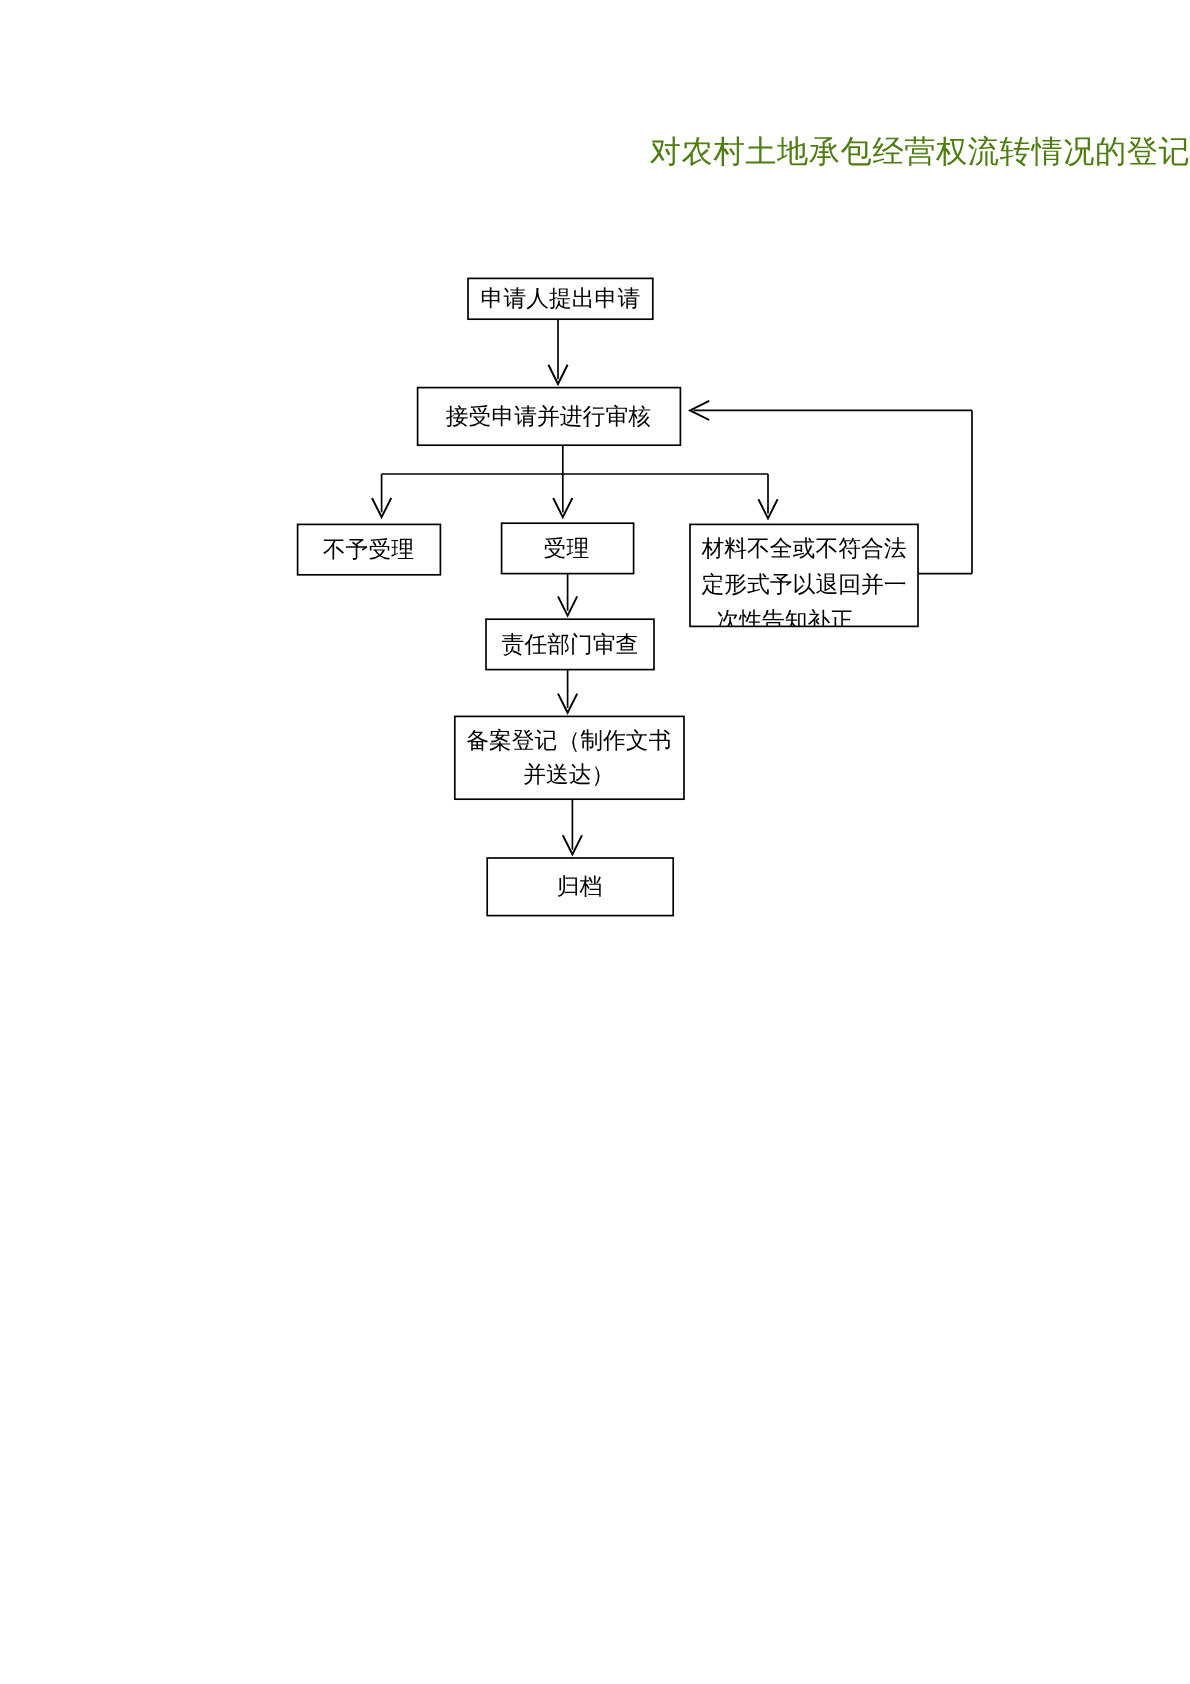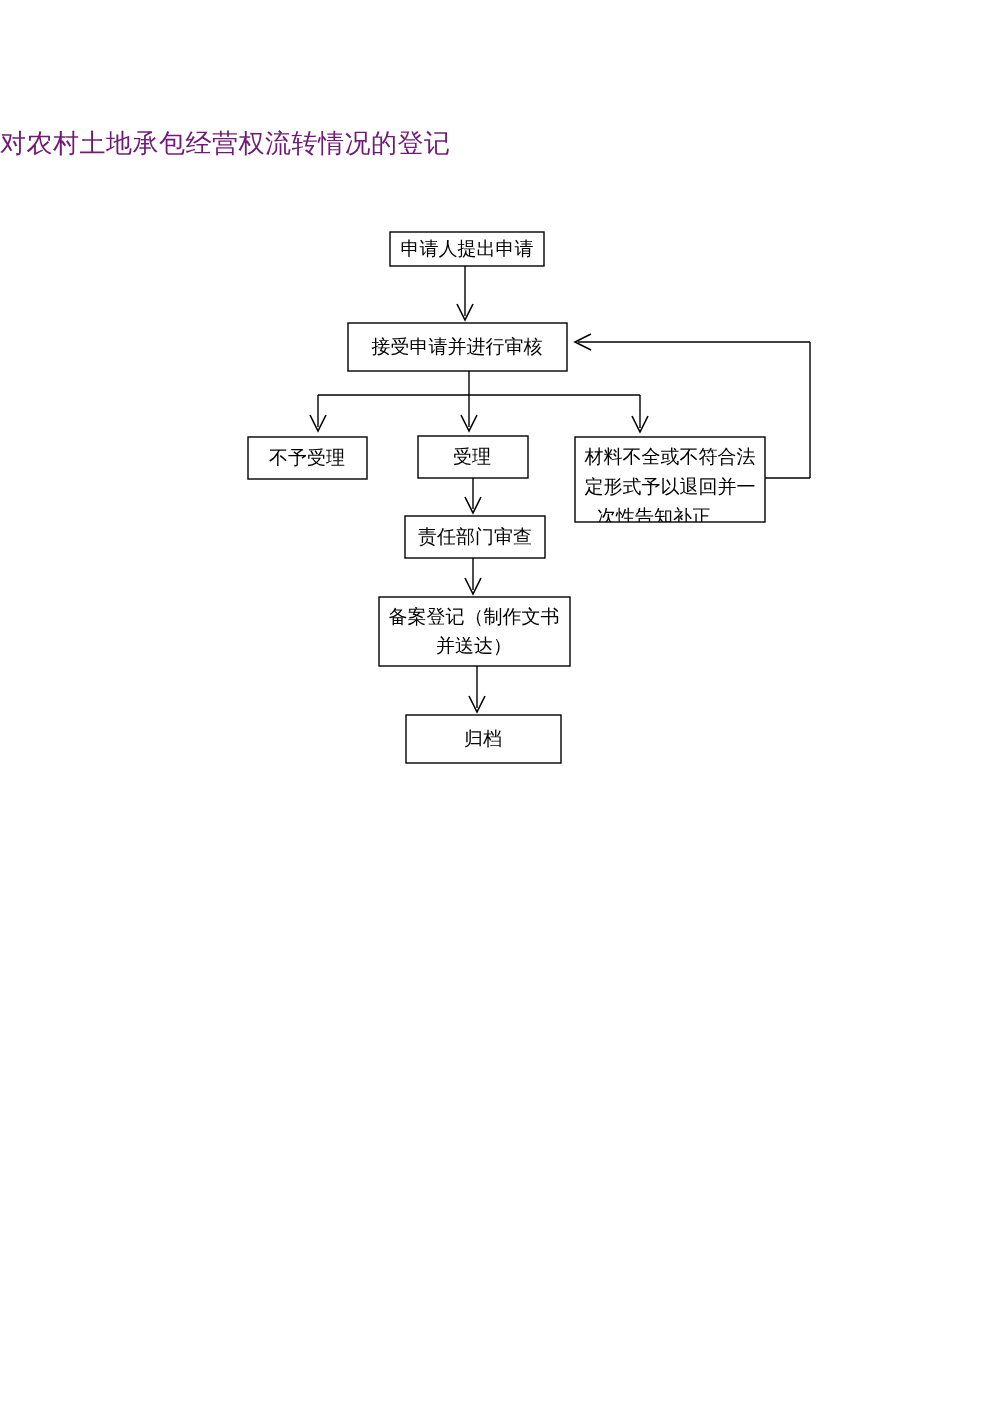--- a/index.html
+++ b/index.html
@@ -17,28 +17,28 @@
   }
   #page {
     position: relative;
     width: 992px;
     height: 1403px;
     background: #ffffff;
   }
   #doc-title {
     position: absolute;
     left: 0;
-    top: 126px;
+    top: 110px;
     width: 992px;
-    text-align: left;
+    text-align: right;
     font-size: 26px;
     line-height: 34px;
     letter-spacing: 0.5px;
     font-family: "DejaVu Serif", "Liberation Serif", serif;
-    color: #701a75;
+    color: #4d7c0f;
     white-space: nowrap;
   }
   #flow-svg {
     position: absolute;
     left: 0;
     top: 0;
     width: 992px;
     height: 1403px;
     display: block;
   }

